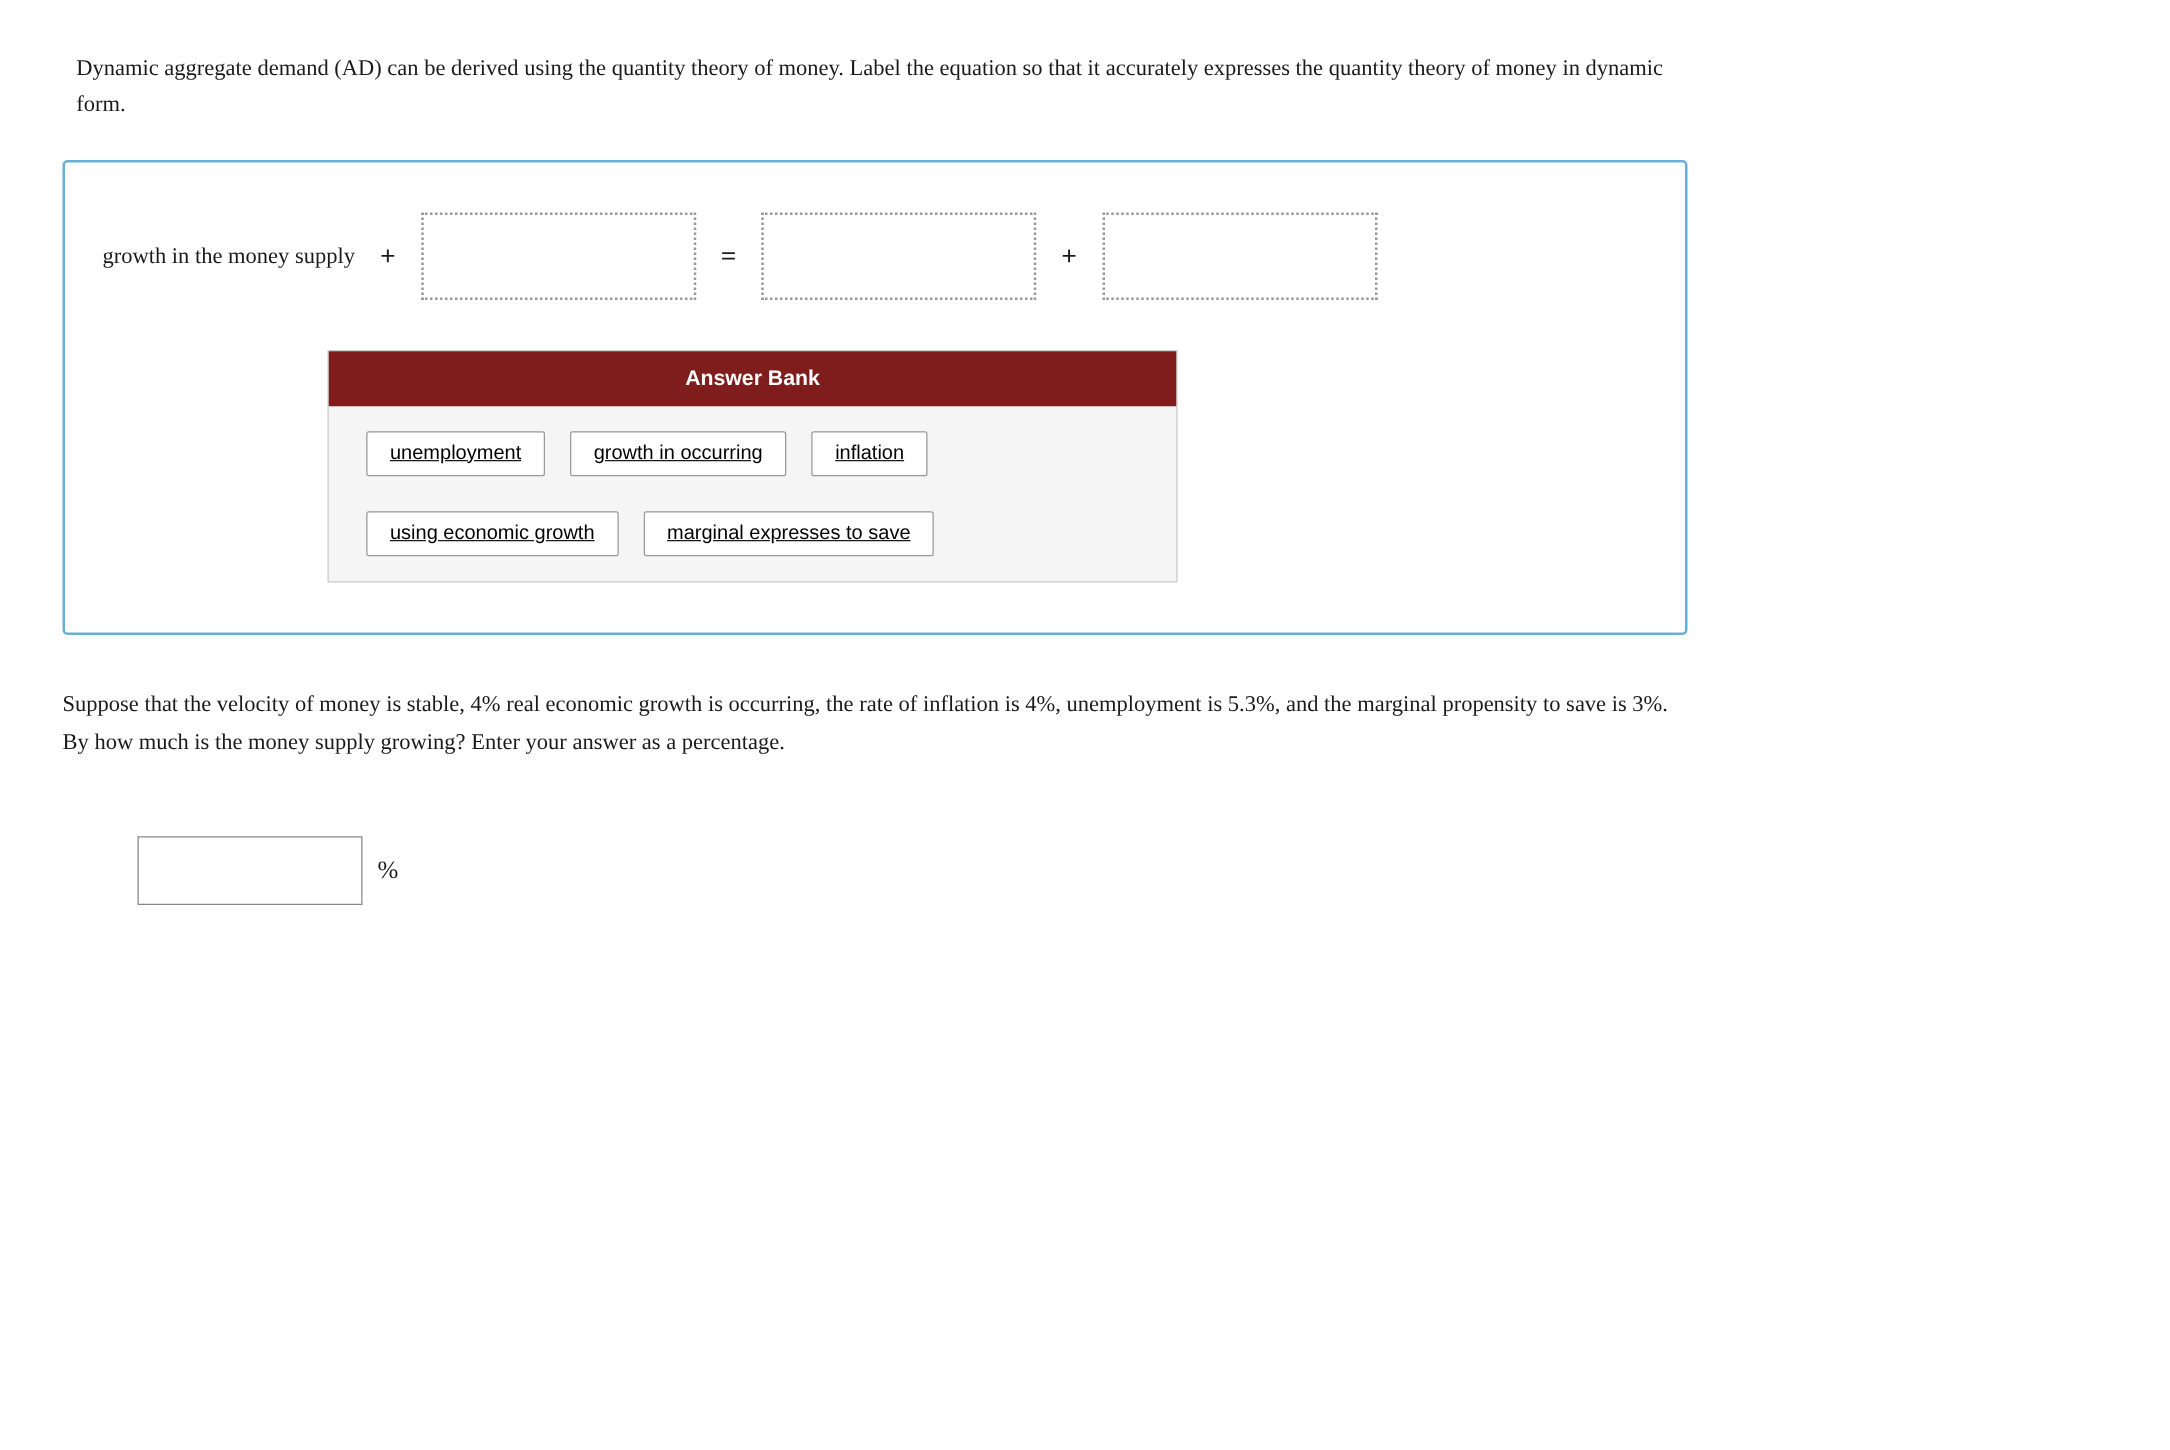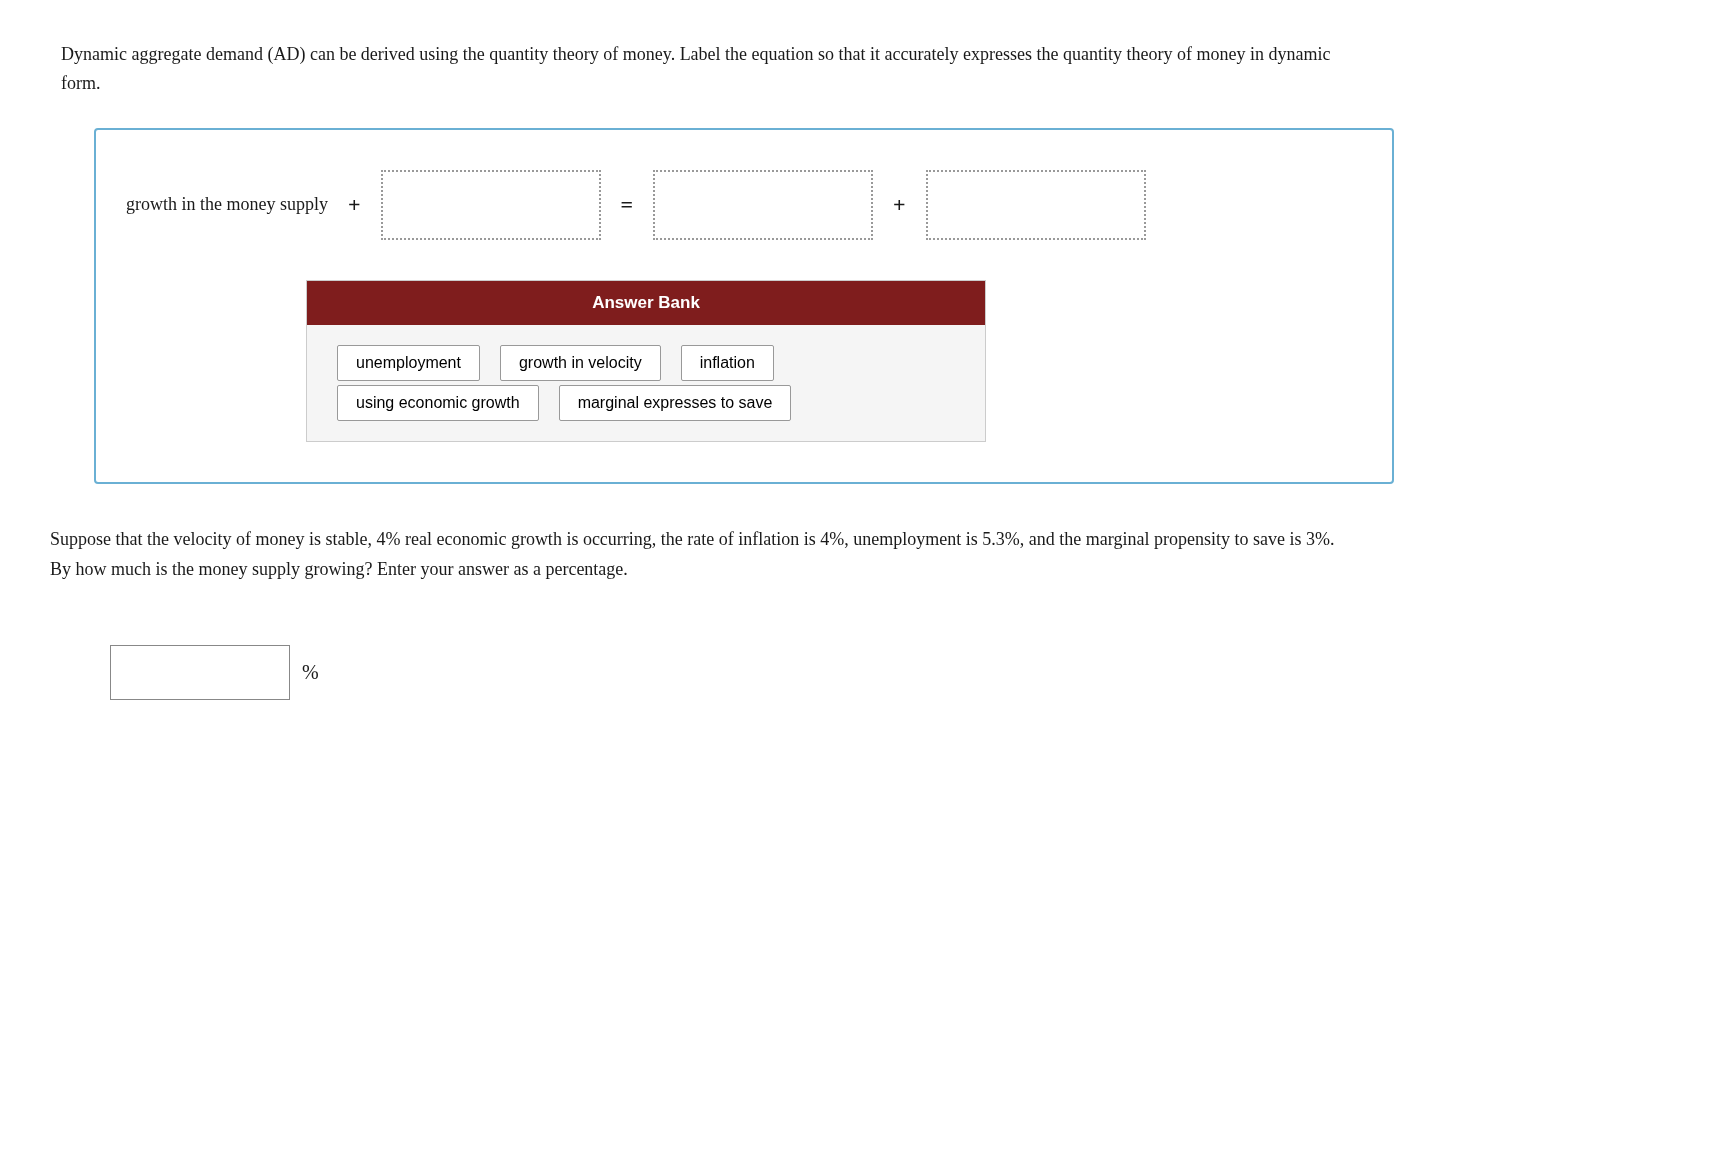--- a/index.html
+++ b/index.html
@@ -25,21 +25,20 @@
       max-width: 1300px;
       margin-left: 11px;
     }
 
     .equation-container {
       border: 2px solid #6ab0d4;
       border-radius: 4px;
       padding: 40px 30px 40px 30px;
       margin-bottom: 40px;
       max-width: 1300px;
-      margin-left: 44px;
     }
 
     .equation-row {
       display: flex;
       align-items: center;
       gap: 20px;
       margin-bottom: 40px;
     }
 
     .equation-label {
@@ -73,22 +72,23 @@
       padding: 12px;
       font-size: 17px;
       font-weight: bold;
       font-family: Arial, sans-serif;
     }
 
     .answer-bank-body {
       padding: 20px 30px;
       display: flex;
       flex-direction: column;
-      gap: 4px;
+      gap: 28px;
       align-items: flex-start;
+      text-decoration: underline;
     }
 
     .answer-row {
       display: flex;
       gap: 20px;
       align-items: center;
     }
 
     .answer-chip {
       border: 1px solid #999;
@@ -145,21 +145,21 @@
     <div class="drop-box"></div>
     <span class="equation-operator">+</span>
     <div class="drop-box"></div>
   </div>
 
   <div class="answer-bank">
     <div class="answer-bank-header">Answer Bank</div>
     <div class="answer-bank-body">
       <div class="answer-row">
         <button class="answer-chip">unemployment</button>
-        <button class="answer-chip">growth in velocity</button>
+        <button class="answer-chip">growth in occurring</button>
         <button class="answer-chip">inflation</button>
       </div>
       <div class="answer-row">
         <button class="answer-chip">using economic growth</button>
         <button class="answer-chip">marginal expresses to save</button>
       </div>
     </div>
   </div>
 
 </div>

